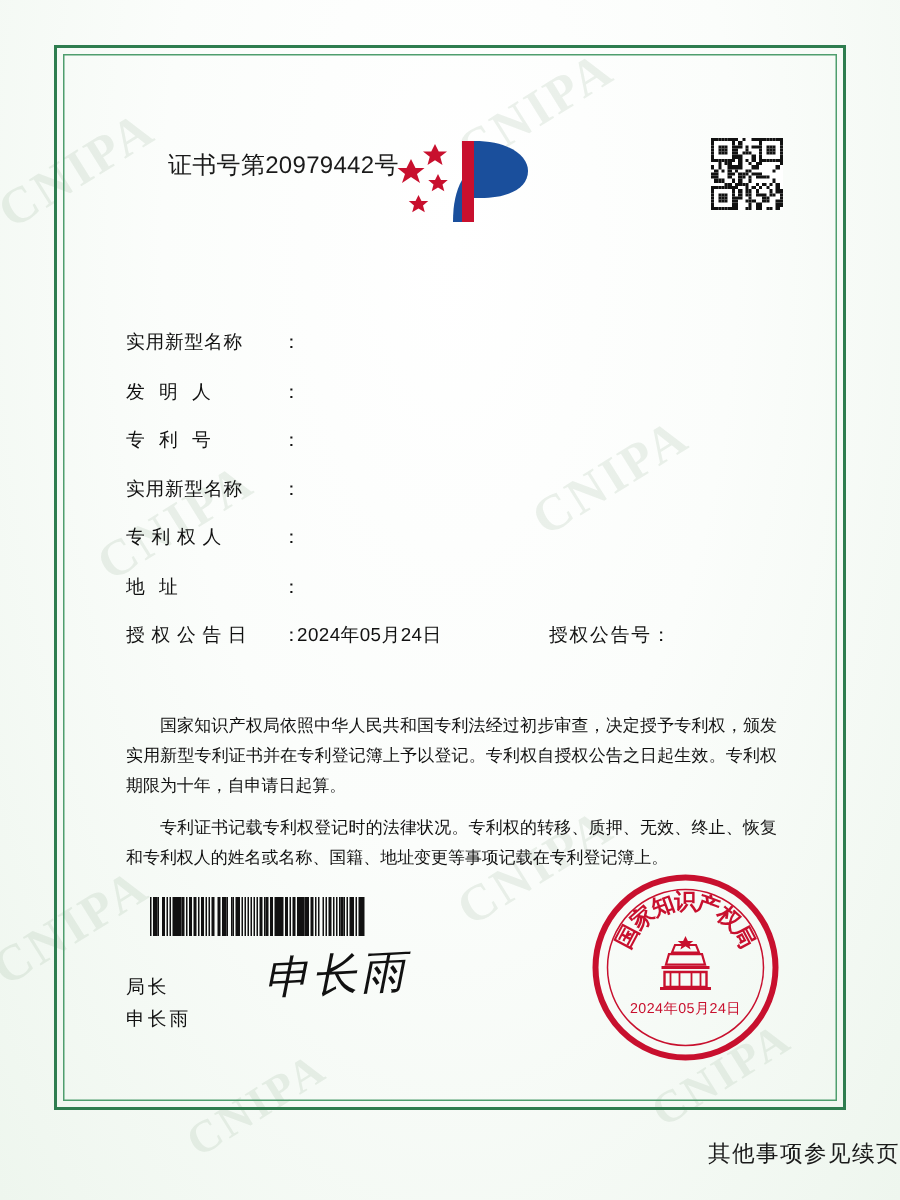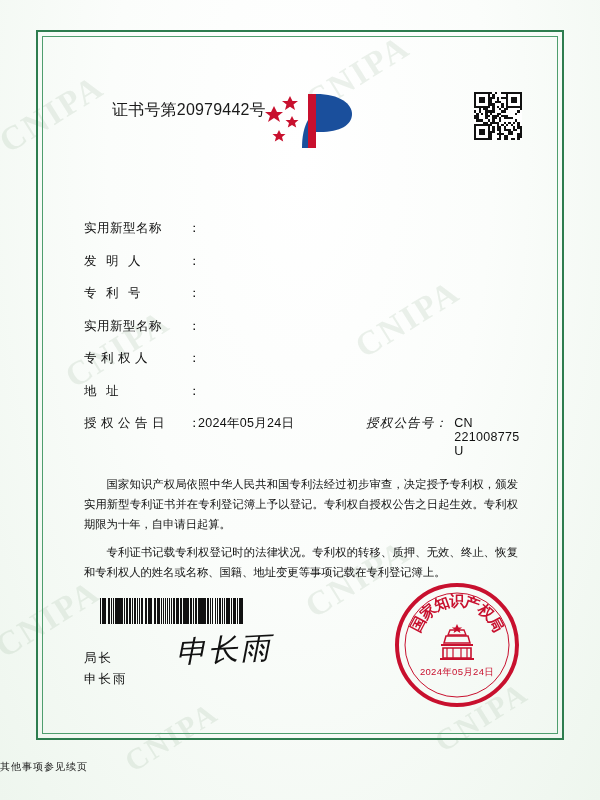--- a/index.html
+++ b/index.html
@@ -142,21 +142,20 @@
   .fcolon { width: 10px; flex: 0 0 10px; }
   .fval {
     flex: 1 1 auto;
     letter-spacing: 0.3px;
   }
   .frow.split .fval { flex: 0 0 auto; width: 168px; }
   .sub-label {
     flex: 0 0 auto;
     letter-spacing: 1.2px;
     white-space: nowrap;
-    font-style: italic;
   }
   .sub-val {
     flex: 1 1 auto;
     padding-left: 6px;
     letter-spacing: 0.3px;
   }
 
   
   .paras {
     position: absolute;
@@ -223,22 +222,22 @@
     width: 488px;
     text-align: center;
     font-size: 10.5px;
     color: #222;
     letter-spacing: 0.5px;
   }
   .footnote {
     position: absolute;
     left: 0; top: 760px;
     width: 600px;
-    text-align: left;
-    font-size: 10px;
+    text-align: right;
+    font-size: 15px;
     color: #1a1a1a;
     letter-spacing: 1px;
   }
 </style>
 </head>
 <body>
 
 <div class="page">
 
   <div class="wm wm1">CNIPA</div>
@@ -752,21 +751,20 @@
       <div class="frow">
         <div class="flabel">地 址</div>
         <div class="fcolon">：</div>
       </div>
 
       <div class="frow split">
         <div class="flabel wide">授 权 公 告 日</div>
         <div class="fcolon">：</div>
         <div class="fval">2024年05月24日</div>
         <div class="sub-label">授权公告号：</div>
-        <div class="sub-val">CN 221008775 U</div>
       </div>
 
     </div>
 
     <div class="paras">
       <p>国家知识产权局依照中华人民共和国专利法经过初步审查，决定授予专利权，颁发实用新型专利证书并在专利登记簿上予以登记。专利权自授权公告之日起生效。专利权期限为十年，自申请日起算。</p>
       <p>专利证书记载专利权登记时的法律状况。专利权的转移、质押、无效、终止、恢复和专利权人的姓名或名称、国籍、地址变更等事项记载在专利登记簿上。</p>
     </div>
 
     <div class="barcode" id="barcode">

